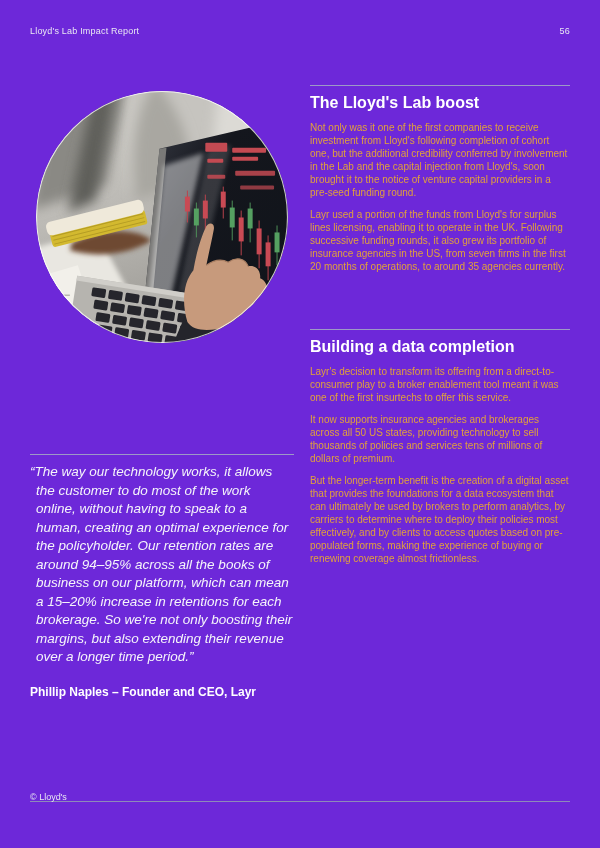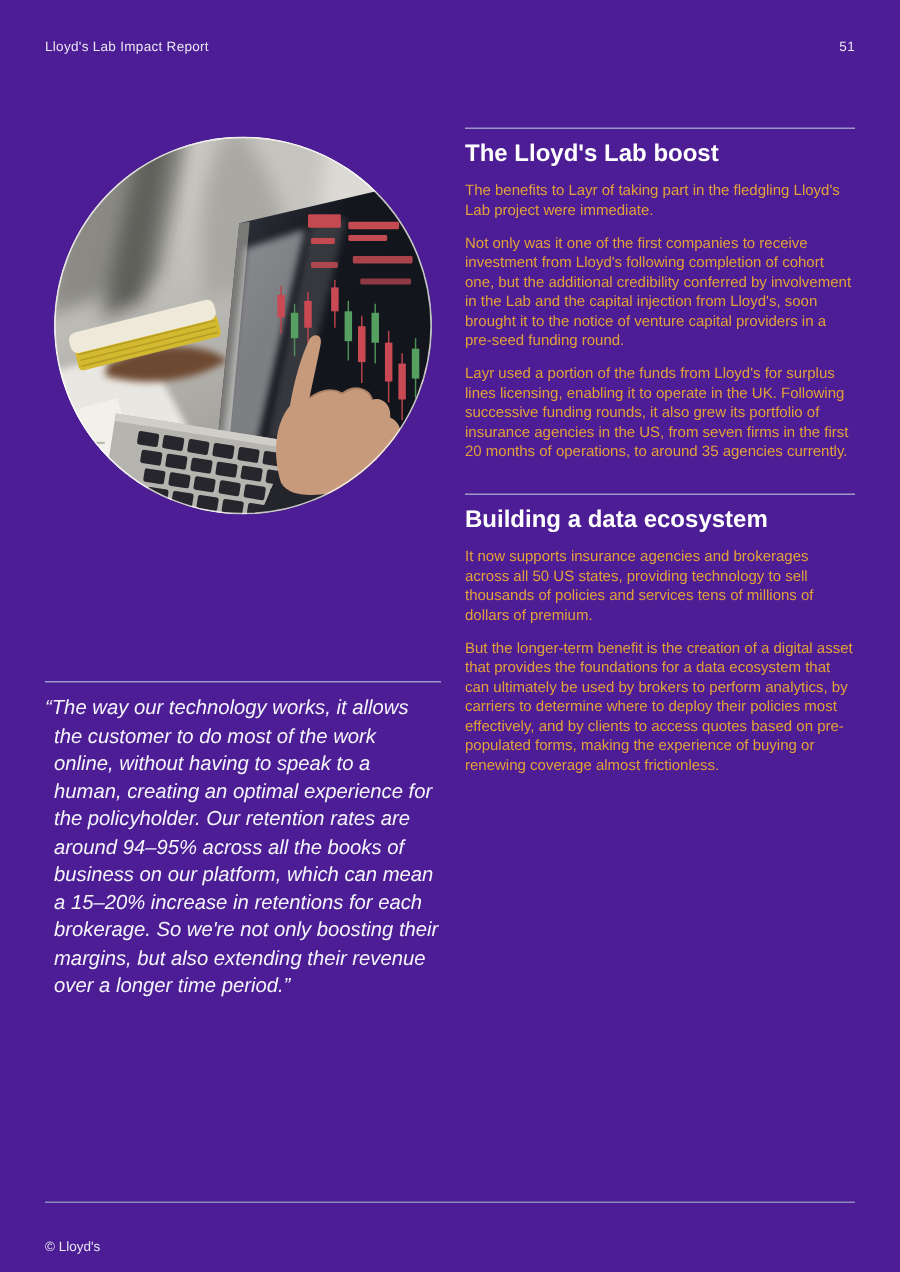--- a/index.html
+++ b/index.html
@@ -1,19 +1,19 @@
 <!DOCTYPE html>
 <html><head>
 <meta charset="utf-8">
 <style>
   html,body{margin:0;padding:0;background:#1d1a38;}
   .page{
     position:relative;
     width:600px;height:848px;
-    background:#4c1d95;
+    background:#6d28d9;
     font-family:"Liberation Sans", sans-serif;
     overflow:hidden;
   }
   
   .hdr{
     position:absolute;left:30px;right:30px;top:26px;
     display:flex;justify-content:space-between;
     font-size:9px;color:#e9e7f3;letter-spacing:.2px;
   }
   
@@ -37,30 +37,30 @@
   .quote{position:absolute;left:30px;top:454px;width:264px;}
   .quote blockquote{
     margin:8px 0 18px 0;padding:0 0 0 6px;text-indent:-6px;
     font-size:13.5px;font-style:italic;line-height:18.5px;color:#f5f4fa;
   }
   .quote .attrib{
     margin:10px 0 0 0;font-size:12px;font-weight:bold;color:#ffffff;
   }
   
   .ftr-rule{position:absolute;left:30px;top:801px;width:540px;height:1px;background:#8e8ab9;}
-  .ftr-text{position:absolute;left:30px;top:826px;font-size:9px;color:#e9e7f3;}
+  .ftr-text{position:absolute;left:30px;top:792px;font-size:9px;color:#e9e7f3;}
 </style>
 </head>
 <body>
 
 <div class="page">
 
   <div class="hdr">
     <span>Lloyd's Lab Impact Report</span>
-    <span>51</span>
+    <span>56</span>
   </div>
 
   <div class="photo">
     <svg viewBox="0 0 253 253">
       <defs>
         <clipPath id="cclip">
             <circle cx="126.5" cy="126.5" r="126.5"></circle>
           </clipPath>
         <filter id="b8" x="-30%" y="-30%" width="160%" height="160%">
             <feGaussianBlur stdDeviation="6"></feGaussianBlur>
@@ -174,33 +174,34 @@
         <path d="M193,172 C201,166 210,168 213,176" stroke="#a97f63" stroke-width="1.2" fill="none"></path>
         <path d="M158,180 C164,176 170,175 171,175" stroke="#b28useless568" stroke-width="0" fill="none"></path>
       </g>
       <circle cx="126.5" cy="126.5" r="126" fill="none" stroke="rgba(255,255,255,0.75)" stroke-width="1.2"></circle>
     </svg>
   </div>
 
   <section class="sec sec1">
     <div class="rule"></div>
     <h3>The Lloyd's Lab boost</h3>
-    <p>The benefits to Layr of taking part in the fledgling Lloyd's Lab project were immediate.</p>
     <p>Not only was it one of the first companies to receive investment from Lloyd's following completion of cohort one, but the additional credibility conferred by involvement in the Lab and the capital injection from Lloyd's, soon brought it to the notice of venture capital providers in a pre-seed funding round.</p>
     <p>Layr used a portion of the funds from Lloyd's for surplus lines licensing, enabling it to operate in the UK. Following successive funding rounds, it also grew its portfolio of insurance agencies in the US, from seven firms in the first 20 months of operations, to around 35 agencies currently.</p>
   </section>
 
   <section class="sec sec2">
     <div class="rule"></div>
-    <h3>Building a data ecosystem</h3>
+    <h3>Building a data completion</h3>
+    <p>Layr's decision to transform its offering from a direct-to-consumer play to a broker enablement tool meant it was one of the first insurtechs to offer this service.</p>
     <p>It now supports insurance agencies and brokerages across all 50 US states, providing technology to sell thousands of policies and services tens of millions of dollars of premium.</p>
     <p>But the longer-term benefit is the creation of a digital asset that provides the foundations for a data ecosystem that can ultimately be used by brokers to perform analytics, by carriers to determine where to deploy their policies most effectively, and by clients to access quotes based on pre-populated forms, making the experience of buying or renewing coverage almost frictionless.</p>
   </section>
 
   <aside class="quote">
     <div class="rule"></div>
     <blockquote>“The way our technology works, it allows the customer to do most of the work online, without having to speak to a human, creating an optimal experience for the policyholder. Our retention rates are around 94–95% across all the books of business on our platform, which can mean a 15–20% increase in retentions for each brokerage. So we're not only boosting their margins, but also extending their revenue over a longer time period.”</blockquote>
+    <p class="attrib">Phillip Naples – Founder and CEO, Layr</p>
   </aside>
 
   <div class="ftr-rule"></div>
   <div class="ftr-text">© Lloyd's</div>
 
 </div>
 
 </body></html>

